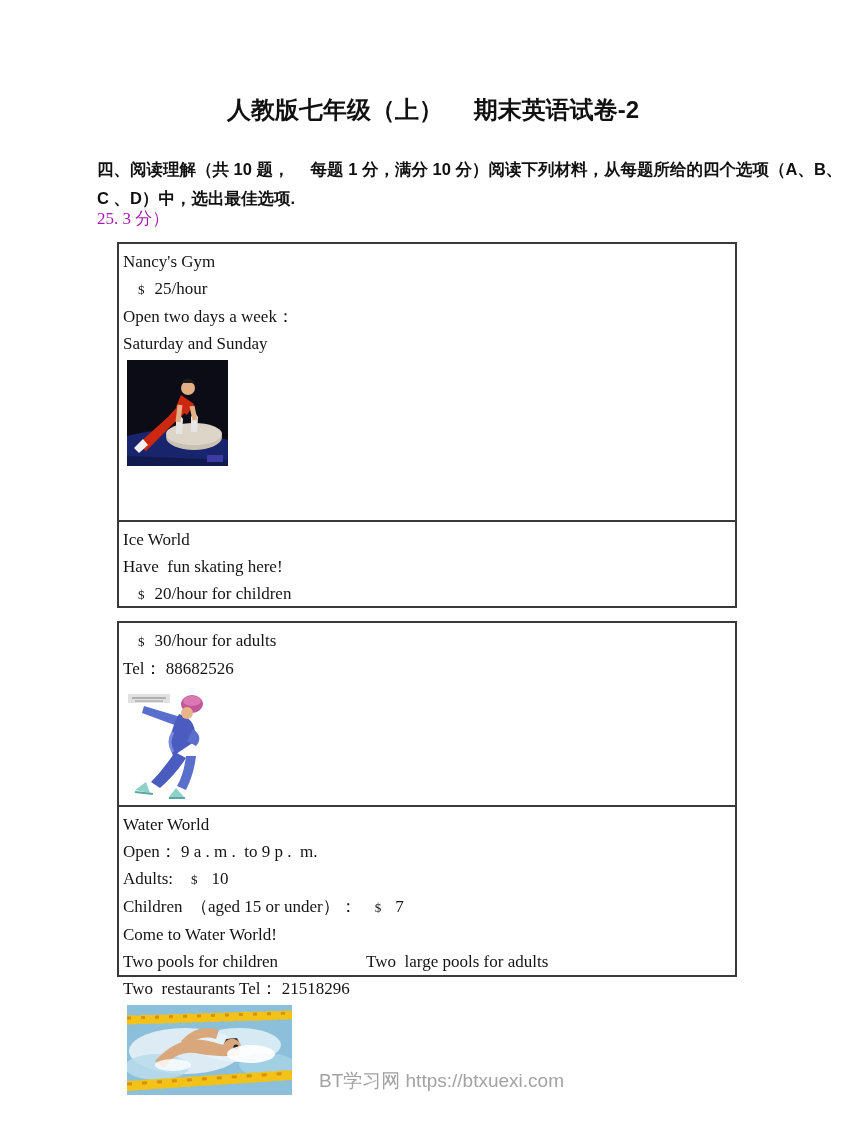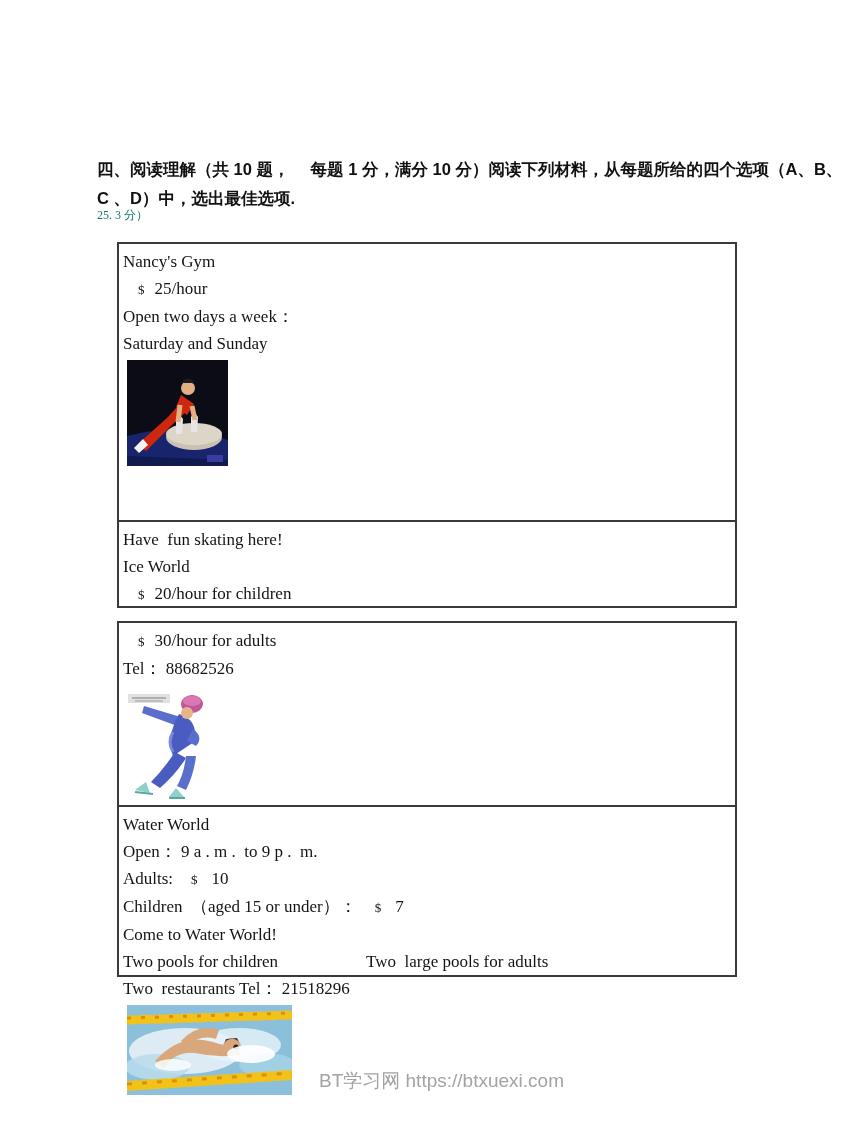--- a/index.html
+++ b/index.html
@@ -15,21 +15,21 @@
     font-weight:bold; font-size:24px; color:#111; white-space:pre;
   }
   .instruction {
     position:absolute; top:155px; left:97px; width:700px;
     font-family:"Liberation Sans", sans-serif; font-weight:bold;
     font-size:16.5px; line-height:29px; color:#111;
   }
   .instruction .iline { white-space:pre; }
   .question-no {
     position:absolute; top:207px; left:97px;
-    font-size:12px; white-space:pre; color:#0f766e;
+    font-size:17px; white-space:pre; color:#a21caf;
   }
   .box {
     position:absolute; left:117px; width:620px;
     border:2px solid #3a3a3a; background:#fff;
     font-size:17px; color:#141414;
   }
   .box1 { top:242px; height:366px; }
   .box2 { top:621px; height:356px; }
   .cell { padding:4px 6px 0 4px; }
   .cell-gym  { height:276px; }
@@ -46,20 +46,21 @@
     position:absolute; top:1068px; left:319px;
     font-family:"Liberation Sans", sans-serif;
     font-size:19px; color:#a3a3a3; white-space:pre;
   }
 </style>
 </head>
 <body>
 
 <div class="page">
 
+  <div class="title">人教版七年级（上）　 期末英语试卷-2</div>
 
   <div class="instruction">
     <div class="iline">四、阅读理解（共 10 题，　 每题 1 分，满分 10 分）阅读下列材料，从每题所给的四个选项（A、B、</div>
     <div class="iline">C 、D）中，选出最佳选项.</div>
   </div>
 
   <div class="question-no">25. 3 分）</div>
 
   <div class="box box1">
     <div class="cell cell-gym">
@@ -79,22 +80,22 @@
         <path d="M54,35 L67,44 L60,55 L49,47 Z" fill="#cc2810"></path>
         <circle cx="61" cy="28" r="7" fill="#e3af85"></circle>
         <path d="M54,26 a7,7 0 0 1 14,-1 l-3,-2 -9,0 Z" fill="#1d1d1d"></path>
         <path d="M53,45 L51,62" stroke="#e3af85" stroke-width="5" fill="none"></path>
         <path d="M65,46 L68,60" stroke="#e3af85" stroke-width="5" fill="none"></path>
         <path d="M7,88 L16,79 L21,85 L12,93 Z" fill="#f2f2f2"></path>
         <rect x="80" y="95" width="16" height="7" fill="#3b3ba2"></rect>
       </svg>
     </div>
     <div class="cell cell-ice">
+      <div class="line">Ice World</div>
       <div class="line">Have  fun skating here!</div>
-      <div class="line">Ice World</div>
       <div class="line indent"><span class="dollar">$</span><span>20/hour for children</span></div>
     </div>
   </div>
 
   <div class="box box2">
     <div class="cell cell-ice2">
       <div class="line indent"><span class="dollar">$</span><span>30/hour for adults</span></div>
       <div class="line">Tel： 88682526</div>
       <svg class="ad-img" width="118" height="116" viewBox="0 0 118 116">
         <rect width="118" height="116" fill="#ffffff"></rect>

